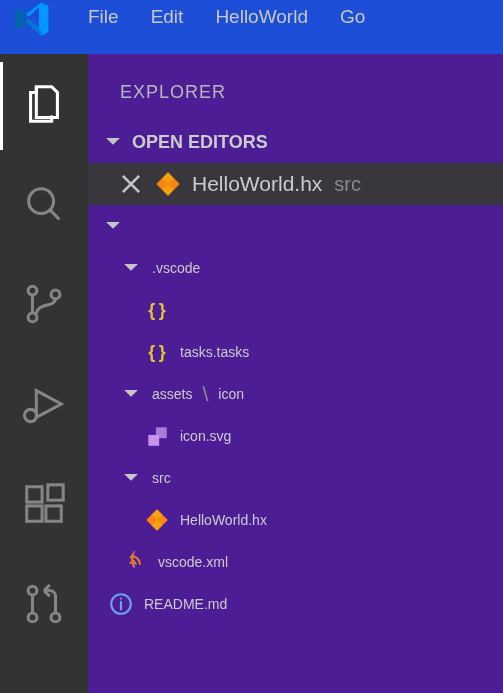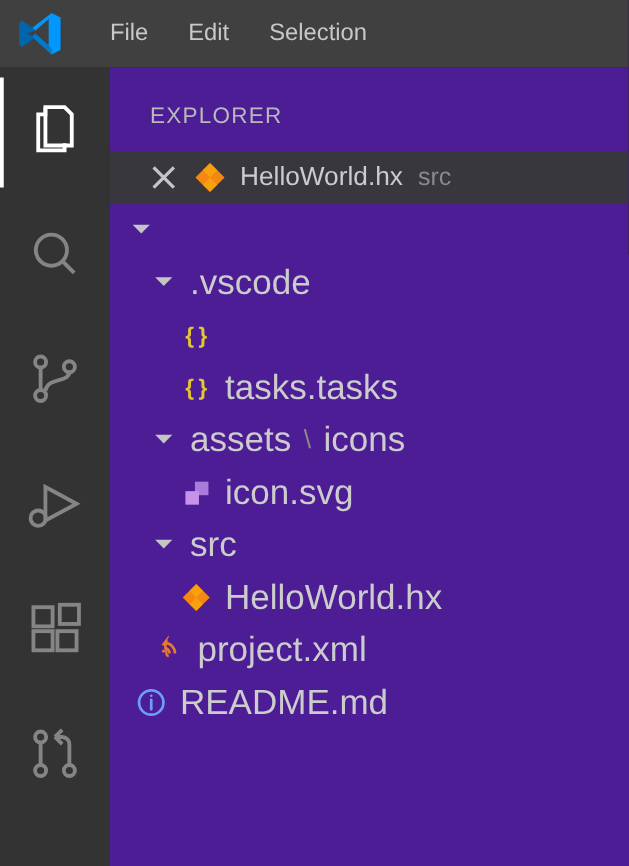--- a/index.html
+++ b/index.html
@@ -7,23 +7,23 @@
       width: 503px; height: 693px;
       background: #252526;
       font-family: "Segoe UI", -apple-system, sans-serif;
       font-size: 19px;
       color: #cccccc;
       overflow: hidden;
       display: flex; flex-direction: column;
     }
     .menubar {
       height: 54px;
-      display: flex; align-items: center;
+      display: flex; 
       padding: 0 10px;
-      background: #404040;
+      background: #1d4ed8;
       gap: 4px;
     }
     .vscode-logo { width: 38px; height: 38px; display: flex; align-items: center; justify-content: center; margin-right: 18px; margin-left: 4px; }
     .menu-item { color: #c8c8c8; padding: 6px 14px; font-size: 19px; cursor: default; }
 
     .workbench { flex: 1; display: flex; }
 
     .activitybar {
       width: 88px;
       background: #333333;
@@ -80,41 +80,42 @@
     .file-row .dim { color: #8a8a8a; font-size: 20px; margin-left: 2px; }
 
     .tree-row {
       display: flex; align-items: center;
       height: 42px;
       gap: 10px;
       color: #cccccc;
     }
     .tree-row.folder .chev { width: 22px; height: 22px; display:flex; align-items:center; justify-content:center; color:#c5c5c5; }
     .tree-row .icon-slot { width: 26px; height: 26px; display:flex; align-items:center; justify-content:center; }
-    .tree-row .label { font-size: 28px; }
+    .tree-row .label { font-size: 14px; }
     .tree-row .dim { color: #8a8a8a; font-size: 21px; }
 
     .indent-1 { padding-left: 32px; }
     .indent-1b { padding-left: 20px; }
     .indent-2 { padding-left: 56px; }
   </style>
 </head>
 <body>
 
 <div class="menubar">
   <div class="vscode-logo">
     <svg viewBox="0 0 32 32">
         <path fill="#0098ff" d="M23 2l6 3v22l-6 3-13-12 2-2 9 8V6l-9 8-2-2z"></path>
         <path fill="#0065a9" d="M10 12L3 7 1 9v14l2 2 7-5 2-2-6-2 6-2z"></path>
         <path fill="#007acc" d="M23 30l-13-12 2-2 11 10z"></path>
       </svg>
   </div>
   <div class="menu-item">File</div>
   <div class="menu-item">Edit</div>
-  <div class="menu-item">Selection</div>
+  <div class="menu-item">HelloWorld</div>
+  <div class="menu-item">Go</div>
 </div>
 
 <div class="workbench">
 
   <div class="activitybar">
     <div class="activity-item active">
       <span class="ico">
         <svg viewBox="0 0 24 24" fill="none" stroke="currentColor" stroke-width="1.6">
             <path d="M8 3h8l3 3v13H8z"></path>
             <path d="M8 3v3H5v15h11v-3"></path>
@@ -168,20 +169,28 @@
             <path d="M12 5h3a3 3 0 0 1 3 3v9"></path>
             <path d="M12 5l3-3M12 5l3 3"></path>
           </svg>
       </span>
     </div>
   </div>
 
   <div class="sidebar">
     <div class="sidebar-title">EXPLORER</div>
 
+    <div class="section-header">
+      <span class="chev">
+        <svg viewBox="0 0 16 16" fill="currentColor">
+            <path d="M3 5l5 5 5-5z"></path>
+          </svg>
+      </span>
+      <span>OPEN EDITORS</span>
+    </div>
     <div class="file-row selected">
       <span class="close">
         <svg viewBox="0 0 16 16" stroke="currentColor" stroke-width="1.6">
             <path d="M3 3l10 10M13 3L3 13"></path>
           </svg>
       </span>
       <span class="icon-slot">
         <svg viewBox="0 0 24 24">
             <path fill="#f68712" d="M12 2l10 10-10 10L2 12z"></path>
             <path fill="#fab20b" d="M12 2l5 5-5 5-5-5zM12 12l5 5-5 5-5-5z" opacity="0.6"></path>
@@ -216,21 +225,21 @@
     </div>
 
     <div class="tree-row folder indent-1">
       <span class="chev">
           <svg viewBox="0 0 16 16" fill="currentColor">
             <path d="M3 5l5 5 5-5z"></path>
           </svg>
         </span>
       <span class="label">assets</span>
       <span class="dim">\</span>
-      <span class="label">icons</span>
+      <span class="label">icon</span>
     </div>
     <div class="tree-row indent-2">
       <span class="icon-slot">
         <svg viewBox="0 0 24 24">
             <rect x="11" y="4" width="10" height="10" fill="#a77cdb"></rect>
             <rect x="4" y="11" width="10" height="10" fill="#c792ea"></rect>
           </svg>
       </span>
       <span class="label">icon.svg</span>
     </div>
@@ -253,21 +262,21 @@
       <span class="label">HelloWorld.hx</span>
     </div>
 
     <div class="tree-row indent-1b" style="padding-left:34px">
       <span class="icon-slot">
         <svg viewBox="0 0 24 24" fill="#e37933">
             <path d="M4 7c3 0 3 3 3 5s0 5 3 5v-2c-1 0-1-1-1-3s0-3-1-4c1-1 1-2 1-4s0-3 1-3V-1zM7 12a1.3 1.3 0 1 1-2.6 0 1.3 1.3 0 0 1 2.6 0z" transform="translate(3 2) scale(0.9)"></path>
             <path d="M5.6 4.5a5 5 0 0 1 5 5h-2a3 3 0 0 0-3-3zM5.6 0.5a9 9 0 0 1 9 9h-2a7 7 0 0 0-7-7z" transform="translate(3 5)"></path>
           </svg>
       </span>
-      <span class="label">project.xml</span>
+      <span class="label">vscode.xml</span>
     </div>
     <div class="tree-row indent-1b" style="">
       <span class="icon-slot">
         <svg viewBox="0 0 24 24" fill="none" stroke="#6c9ef8" stroke-width="2">
             <circle cx="12" cy="12" r="9"></circle>
             <path d="M12 10v7M12 7h0" stroke-linecap="round"></path>
           </svg>
       </span>
       <span class="label">README.md</span>
     </div>

